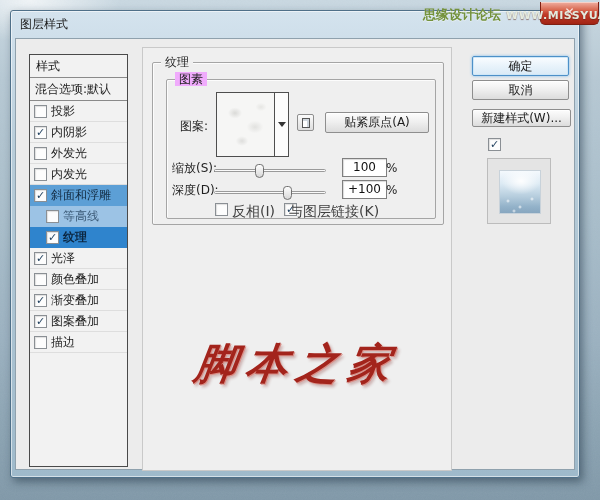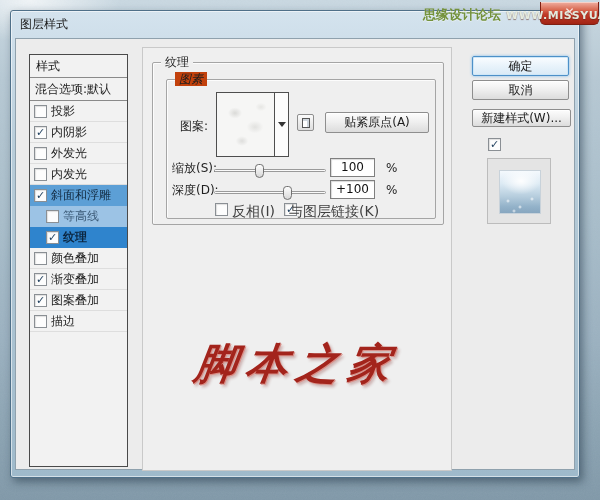--- a/index.html
+++ b/index.html
@@ -60,21 +60,21 @@
 
   
   .main-panel { position:absolute; left:126px; top:8px; width:310px; height:424px;
     background:#efefef; border:1px solid #c9c9c9; }
   .groupbox { position:absolute; border:1px solid #a5a5a5; border-radius:2px;
     box-shadow:inset 1px 1px 0 rgba(255,255,255,.8); }
   .gb-label { position:absolute; top:-8px; left:8px; padding:0 4px; background:#efefef;
     font-size:12px; color:#1e1e1e; line-height:14px; }
   .gb-texture { left:9px; top:14px; width:292px; height:163px; }
   .gb-elements { left:13px; top:16px; width:270px; height:140px; }
-  .gb-elements .gb-label { background:#c2410c;font-style:italic; }
+  .gb-elements .gb-label { background:#f0abfc; }
 
   .lbl { position:absolute; font-size:12px; color:#1e1e1e; white-space:nowrap; }
 
   .pattern-well { position:absolute; left:49px; top:12px; width:73px; height:65px;
     background:#fff; border:1px solid #4e4e4e; }
   .pattern-thumb { position:absolute; left:0; top:0; width:57px; height:63px; background:#f6f6f5;
     background-image:
       radial-gradient(10px 8px at 18px 20px, rgba(190,190,186,.5), rgba(0,0,0,0) 70%),
       radial-gradient(12px 9px at 38px 34px, rgba(200,200,196,.45), rgba(0,0,0,0) 70%),
       radial-gradient(9px 7px at 25px 48px, rgba(185,185,182,.4), rgba(0,0,0,0) 70%),
@@ -94,21 +94,21 @@
     box-shadow:inset 0 1px 0 rgba(255,255,255,.9); cursor:default; }
   .snap-btn { position:absolute; left:158px; top:32px; width:104px; height:21px; line-height:19px; }
 
   .slider-track { position:absolute; height:3px; width:112px;
     background:#fafafa; border:1px solid #9a9a9a; border-radius:2px; }
   .slider-thumb { position:absolute; top:-6px; width:9px; height:14px;
     background:linear-gradient(180deg,#fdfdfd,#d8d8d8);
     border:1px solid #707070; border-radius:4px 4px 5px 5px; }
   .valbox { position:absolute; width:45px; height:19px; background:#fff;
     border:1px solid #7f7f7f; box-shadow:inset 1px 1px 1px rgba(0,0,0,.15);
-    font-size:12px; color:#111; text-align:center; line-height:17px; }
+    font-size:12px; color:#111; text-align:center; line-height:17px;margin-left:12px; }
 
   .check-row-label { font-size:14px; color:#404040; }
 
   
   .red-text { position:absolute; left:0; width:100%; top:288px; text-align:center;
     font-family:"DejaVu Serif","Liberation Serif",serif; font-style:italic; font-weight:bold;
     font-size:42px; letter-spacing:9px; color:#a3241c; transform:skewX(-8deg);
     text-shadow:1px 1px 0 #d98f88, 3px 3px 3px rgba(120,30,25,.3); }
 
   
@@ -168,20 +168,21 @@
       <div class="sb-header">样式</div>
       <div class="sb-blend">混合选项:默认</div>
       <div id="sb-list">
           <div class="sb-item"><span class="cb"></span><span>投影</span></div>
           <div class="sb-item"><span class="cb checked"></span><span>内阴影</span></div>
           <div class="sb-item"><span class="cb"></span><span>外发光</span></div>
           <div class="sb-item"><span class="cb"></span><span>内发光</span></div>
           <div class="sb-item hl-parent"><span class="cb checked"></span><span>斜面和浮雕</span></div>
           <div class="sb-item indent hl-sub"><span class="cb"></span><span>等高线</span></div>
           <div class="sb-item indent hl-selected"><span class="cb checked"></span><span>纹理</span></div>
+          <div class="sb-item"><span class="cb checked"></span><span>光泽</span></div>
           <div class="sb-item"><span class="cb"></span><span>颜色叠加</span></div>
           <div class="sb-item"><span class="cb checked"></span><span>渐变叠加</span></div>
           <div class="sb-item"><span class="cb checked"></span><span>图案叠加</span></div>
           <div class="sb-item"><span class="cb"></span><span>描边</span></div>
         </div>
     </div>
 
     <div class="main-panel">
       <div class="groupbox gb-texture">
         <span class="gb-label">纹理</span>

